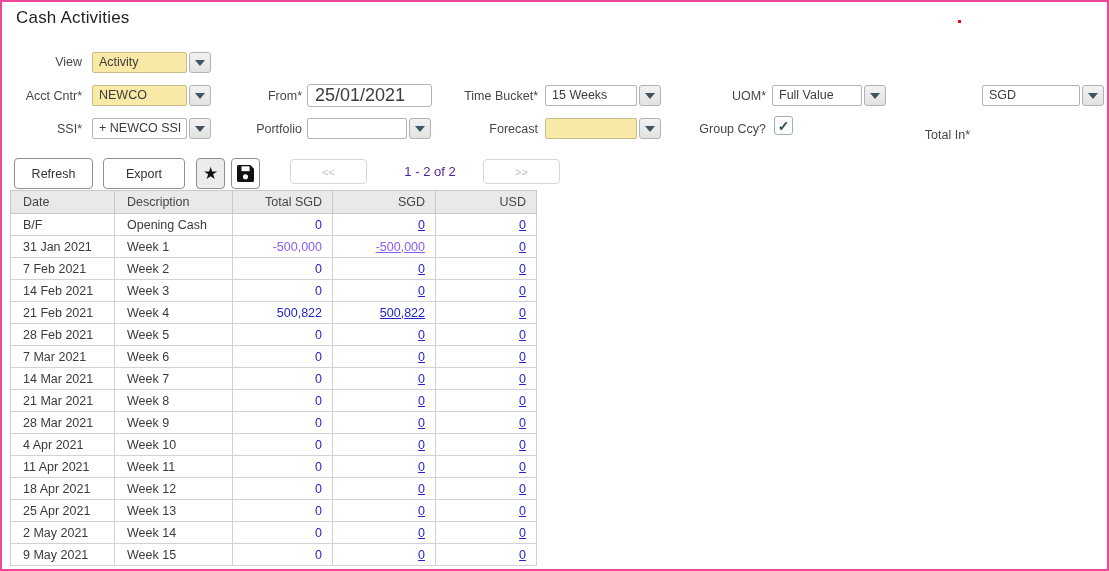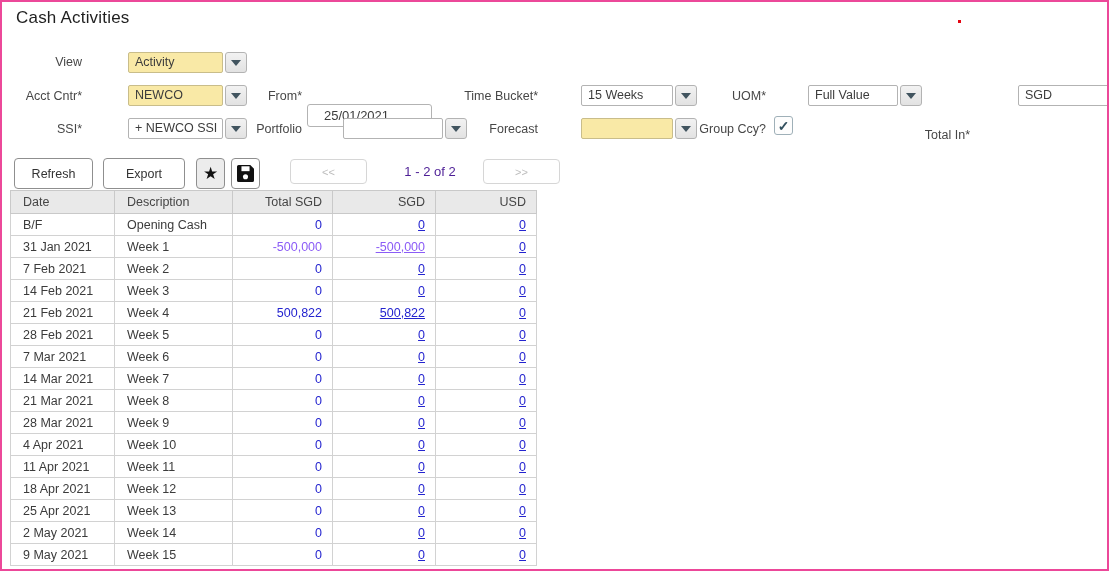--- a/index.html
+++ b/index.html
@@ -16,34 +16,33 @@
   .red-dot { position:absolute; left:956px; top:18px; width:3px; height:3px; background:#e40613; }
 
   
   .f-label {
     position:absolute; font-size:12.5px; color:#474747; text-align:right; white-space:nowrap;
   }
   .select { position:absolute; display:flex; }
   .select-field {
     width:95px; height:21px; border:1px solid #b3b3b3; border-radius:2px;
     background:#fff; font-size:12.5px; color:#3c3c3c; padding:2px 6px 0 6px;
-    white-space:nowrap; overflow:hidden;margin-left:36px;
+    white-space:nowrap; overflow:hidden;
   }
   .select-field.yellow { background:#f9e9a6; border-color:#c9bd8a; }
   .select-arrow {
     width:22px; height:21px; margin-left:2px; border:1px solid #b3b3b3; border-radius:3px;
     background:linear-gradient(#f2f2f2,#e2e2e2); display:flex; align-items:center; justify-content:center;
     cursor:pointer;
   }
   .tri-down { width:0; height:0; border-left:5px solid transparent; border-right:5px solid transparent; border-top:6px solid #41545f; }
   .text-input {
     position:absolute; height:23px; border:1px solid #b3b3b3; border-radius:3px;
-    background:#fff; font-size:13px; color:#3c3c3c; padding:0 16px;
+    background:#fff; font-size:18px; color:#3c3c3c; padding:0 7px;
     font-family:"Liberation Sans", sans-serif;
-    margin-top:20px;
   }
   .checkbox {
     position:absolute; width:19px; height:19px; border:1px solid #9fb0b8; border-radius:3px;
     background:#fdfdfd; display:flex; align-items:center; justify-content:center;
     font-size:14px; font-weight:bold; color:#32505e; cursor:pointer; line-height:1;
   }
 
   
   .btn {
     position:absolute; height:31px; background:#fff; border:1px solid #8f8f8f; border-radius:4px;

